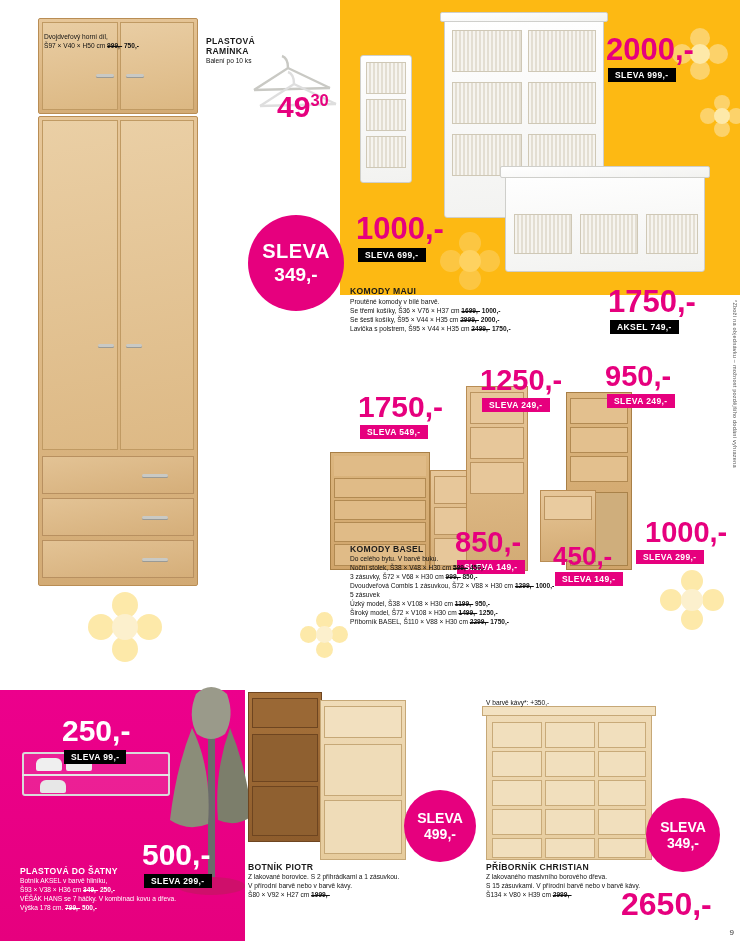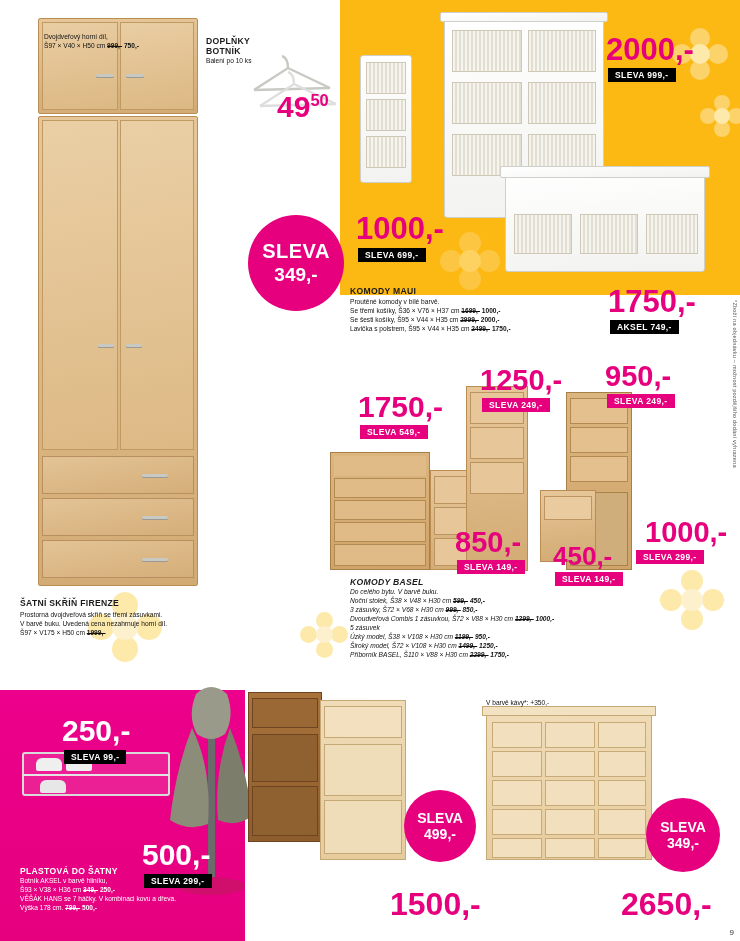--- a/index.html
+++ b/index.html
@@ -142,58 +142,47 @@
 
   <div class="desc" style="position:absolute;left:44px;top:32px;width:150px;">
     <div>Dvojdveřový horní díl,</div>
     <div>
       <span>Š97 × V40 × H50 cm</span>
       <b class="strike">999,-</b>
       <b>750,-</b>
     </div>
   </div>
 
-  <div style="position:absolute;left:20px;top:598px;width:190px;">
-    <div class="title">ŠATNÍ SKŘÍŇ FIRENZE</div>
-    <div class="desc" style="margin-top:2px;">
-      <div>Prostorná dvojdveřová skříň se třemi zásuvkami.</div>
-      <div>V barvě buku. Uvedená cena nezahrnuje horní díl.</div>
-      <div>
-        <span>Š97 × V175 × H50 cm</span>
-        <b class="strike">1999,-</b>
-      </div>
-    </div>
-  </div>
 
   <div class="circle c-magenta" style="left:248px;top:215px;width:96px;height:96px;">
     <span style="font-size:20px;letter-spacing:.5px;">SLEVA</span>
     <span style="font-size:19px;margin-top:1px;">349,-</span>
   </div>
 
   <svg width="120" height="80" viewBox="0 0 120 80" style="position:absolute;left:236px;top:46px;">
     <g fill="none" stroke="#c9c9c4" stroke-width="2.4">
       <path d="M18 44 L52 22 L94 42"></path>
       <path d="M18 44 L94 42"></path>
       <path d="M52 22 q0 -10 -6 -12"></path>
     </g>
     <g fill="none" stroke="#dedede" stroke-width="2.4">
       <path d="M24 60 L58 38 L100 58"></path>
       <path d="M24 60 L100 58"></path>
       <path d="M58 38 q0 -10 -6 -12"></path>
     </g>
   </svg>
   <div style="position:absolute;left:206px;top:36px;width:92px;">
     <div class="title" style="line-height:10px;">
-      <span>DOPLŇKY</span><br>
-      <span>BOTNÍK</span>
+      <span>PLASTOVÁ</span><br>
+      <span>RAMÍNKA</span>
     </div>
     <div class="desc">Balení po 10 ks</div>
   </div>
   <div class="price" style="position:absolute;left:277px;top:92px;font-size:30px;">
-    <span>49</span><span class="sup">50</span>
+    <span>49</span><span class="sup">30</span>
   </div>
 
   <div class="fx white-f" style="left:360px;top:55px;width:52px;height:128px;border-radius:3px;"></div>
   <div class="fx basket" style="left:366px;top:62px;width:40px;height:32px;"></div>
   <div class="fx basket" style="left:366px;top:99px;width:40px;height:32px;"></div>
   <div class="fx basket" style="left:366px;top:136px;width:40px;height:32px;"></div>
 
   <div class="fx white-f" style="left:444px;top:18px;width:160px;height:200px;border-radius:3px;"></div>
   <div class="fx basket" style="left:452px;top:30px;width:70px;height:42px;"></div>
   <div class="fx basket" style="left:528px;top:30px;width:68px;height:42px;"></div>
@@ -275,21 +264,21 @@
 
   <div class="price" style="position:absolute;left:455px;top:528px;font-size:29px;">850,-</div>
   <div class="sleva-badge" style="position:absolute;left:457px;top:560px;">SLEVA 149,-</div>
 
   <div class="price" style="position:absolute;left:553px;top:543px;font-size:26px;">450,-</div>
   <div class="sleva-badge" style="position:absolute;left:555px;top:572px;">SLEVA 149,-</div>
 
   <div class="price" style="position:absolute;left:645px;top:518px;font-size:29px;">1000,-</div>
   <div class="sleva-badge" style="position:absolute;left:636px;top:550px;">SLEVA 299,-</div>
 
-  <div style="position:absolute;left:350px;top:577px;width:240px;font-style:italic;">
+  <div style="position:absolute;left:350px;top:544px;width:240px;">
     <div class="title">KOMODY BASEL</div>
     <div class="desc">Do celého bytu. V barvě buku.</div>
     <div class="desc"><span>Noční stolek, Š38 × V48 × H30 cm</span> <b class="strike">599,-</b> <b>450,-</b></div>
     <div class="desc"><span>3 zásuvky, Š72 × V68 × H30 cm</span> <b class="strike">999,-</b> <b>850,-</b></div>
     <div class="desc"><span>Dvoudveřová Combis 1 zásuvkou, Š72 × V88 × H30 cm</span> <b class="strike">1299,-</b> <b>1000,-</b></div>
     <div class="desc"><span>5 zásuvek</span></div>
     <div class="desc"><span>Úzký model, Š38 × V108 × H30 cm</span> <b class="strike">1199,-</b> <b>950,-</b></div>
     <div class="desc"><span>Široký model, Š72 × V108 × H30 cm</span> <b class="strike">1499,-</b> <b>1250,-</b></div>
     <div class="desc"><span>Příborník BASEL, Š110 × V88 × H30 cm</span> <b class="strike">2299,-</b> <b>1750,-</b></div>
   </div>
@@ -338,22 +327,32 @@
 
   <div class="fx wood-pine" style="left:320px;top:700px;width:86px;height:160px;"></div>
   <div class="fx" style="left:324px;top:706px;width:78px;height:32px;background:#f2e0bf;border:1px solid #c6a877;"></div>
   <div class="fx" style="left:324px;top:744px;width:78px;height:52px;background:#efdcb8;border:1px solid #c6a877;"></div>
   <div class="fx" style="left:324px;top:800px;width:78px;height:54px;background:#efdcb8;border:1px solid #c6a877;"></div>
 
   <div class="circle c-magenta" style="left:404px;top:790px;width:72px;height:72px;">
     <span style="font-size:14px;">SLEVA</span>
     <span style="font-size:14px;">499,-</span>
   </div>
-  <div class="price" style="position:absolute;left:390px;top:888px;font-size:32px;">1500,-</div>
-
+
+  <div style="position:absolute;left:248px;top:862px;width:200px;">
+    <div class="title">BOTNÍK PIOTR</div>
+    <div class="desc">
+      <div>Z lakované borovice. S 2 přihrádkami a 1 zásuvkou.</div>
+      <div>V přírodní barvě nebo v barvě kávy.</div>
+      <div>
+        <span>Š80 × V92 × H27 cm</span>
+        <b class="strike">1999,-</b>
+      </div>
+    </div>
+  </div>
 
   <div class="fx wood-pine" style="left:486px;top:712px;width:166px;height:148px;"></div>
   <div class="fx" style="left:482px;top:706px;width:174px;height:10px;background:#f3e2c2;border:1px solid #c6a877;"></div>
 
   <div class="fx" style="left:492px;top:722px;width:50px;height:26px;background:#f1dfbd;border:1px solid #c8aa79;"></div>
   <div class="fx" style="left:545px;top:722px;width:50px;height:26px;background:#f1dfbd;border:1px solid #c8aa79;"></div>
   <div class="fx" style="left:598px;top:722px;width:48px;height:26px;background:#f1dfbd;border:1px solid #c8aa79;"></div>
 
   <div class="fx" style="left:492px;top:751px;width:50px;height:26px;background:#f1dfbd;border:1px solid #c8aa79;"></div>
   <div class="fx" style="left:545px;top:751px;width:50px;height:26px;background:#f1dfbd;border:1px solid #c8aa79;"></div>
@@ -372,17 +371,28 @@
   <div class="fx" style="left:598px;top:838px;width:48px;height:20px;background:#f1dfbd;border:1px solid #c8aa79;"></div>
 
   <div class="desc" style="position:absolute;left:486px;top:698px;">V barvě kávy*: +350,-</div>
 
   <div class="circle c-magenta" style="left:646px;top:798px;width:74px;height:74px;">
     <span style="font-size:14px;">SLEVA</span>
     <span style="font-size:14px;">349,-</span>
   </div>
   <div class="price" style="position:absolute;left:621px;top:888px;font-size:32px;">2650,-</div>
 
+  <div style="position:absolute;left:486px;top:862px;width:220px;">
+    <div class="title">PŘÍBORNÍK CHRISTIAN</div>
+    <div class="desc">
+      <div>Z lakovaného masivního borového dřeva.</div>
+      <div>S 15 zásuvkami. V přírodní barvě nebo v barvě kávy.</div>
+      <div>
+        <span>Š134 × V80 × H39 cm</span>
+        <b class="strike">2999,-</b>
+      </div>
+    </div>
+  </div>
 
   <div class="rotmark">*Zboží na objednávku – možnost pozdějšího dodání vyhrazena</div>
   <div class="pagenum">9</div>
 
 </div>
 
 </body></html>

